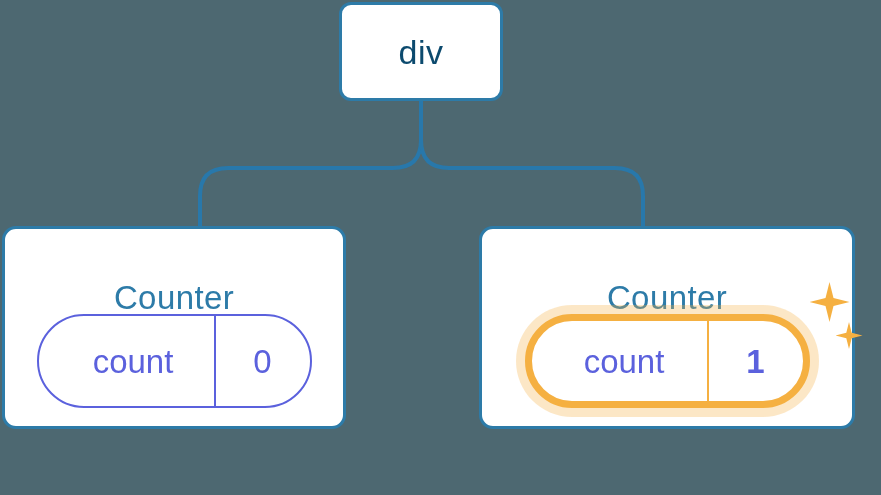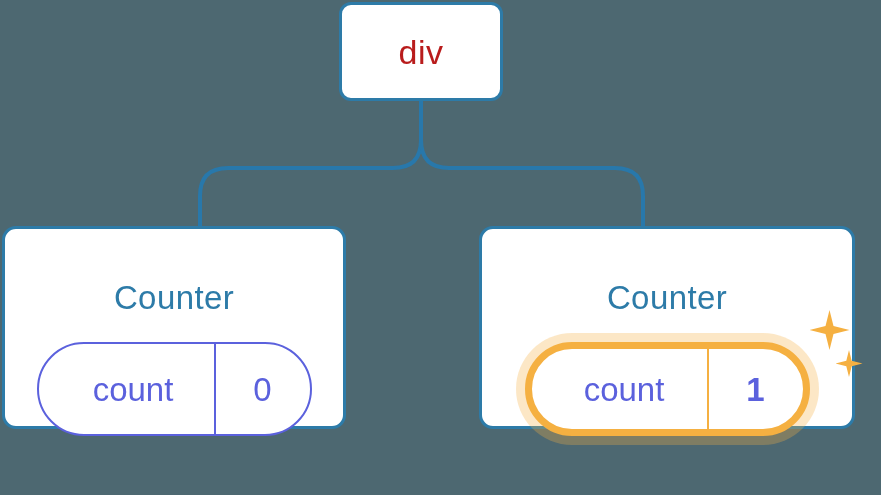--- a/index.html
+++ b/index.html
@@ -44,21 +44,21 @@
     left: 339px;
     top: 2px;
     width: 164px;
     height: 99px;
     display: flex;
     align-items: center;
     justify-content: center;
   }
   #node-root .node-title {
     font-size: 34px;
-    color: #b91c1c;
+    color: #0c4a6e;
     letter-spacing: 0.5px;
     line-height: 1;
   }
 
   
   .node-child {
     top: 226px;
     height: 203px;
     display: flex;
     flex-direction: column;
@@ -73,21 +73,20 @@
     font-size: 33px;
     color: #2d7ba8;
     letter-spacing: 0.4px;
     margin-top: 52px;
     line-height: 1;
   }
 
   
   .state-wrap {
     position: relative;
-    margin-top: 28px;
     display: flex;
     align-items: center;
     justify-content: center;
   }
 
   .pill {
     position: relative;
     display: flex;
     align-items: stretch;
     height: 94px;

